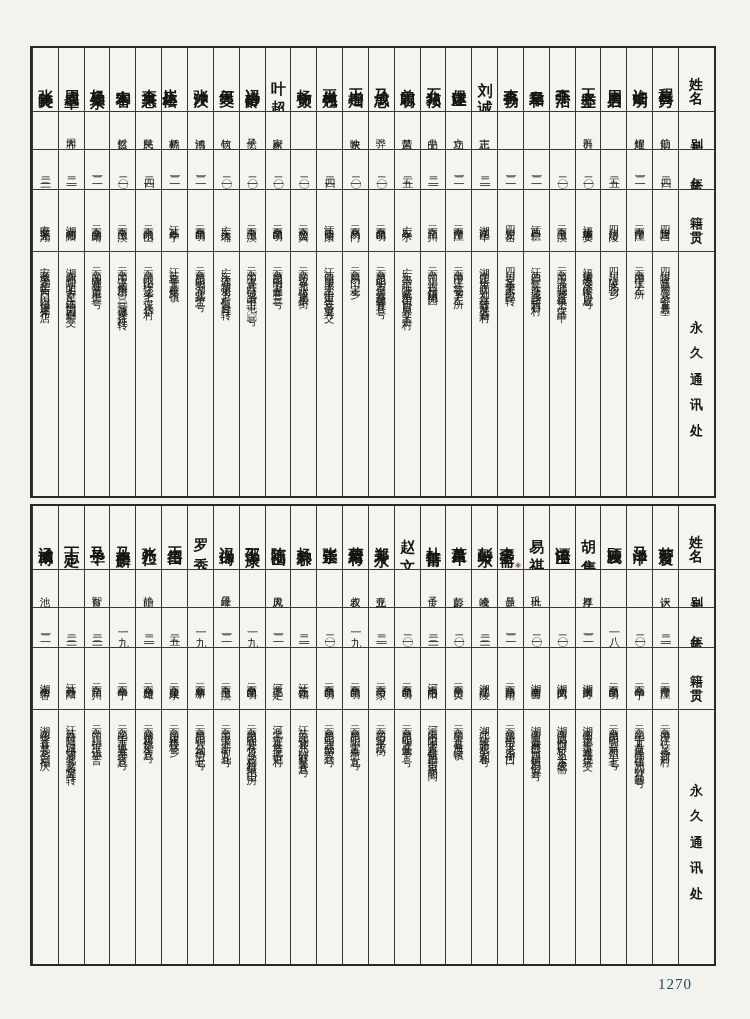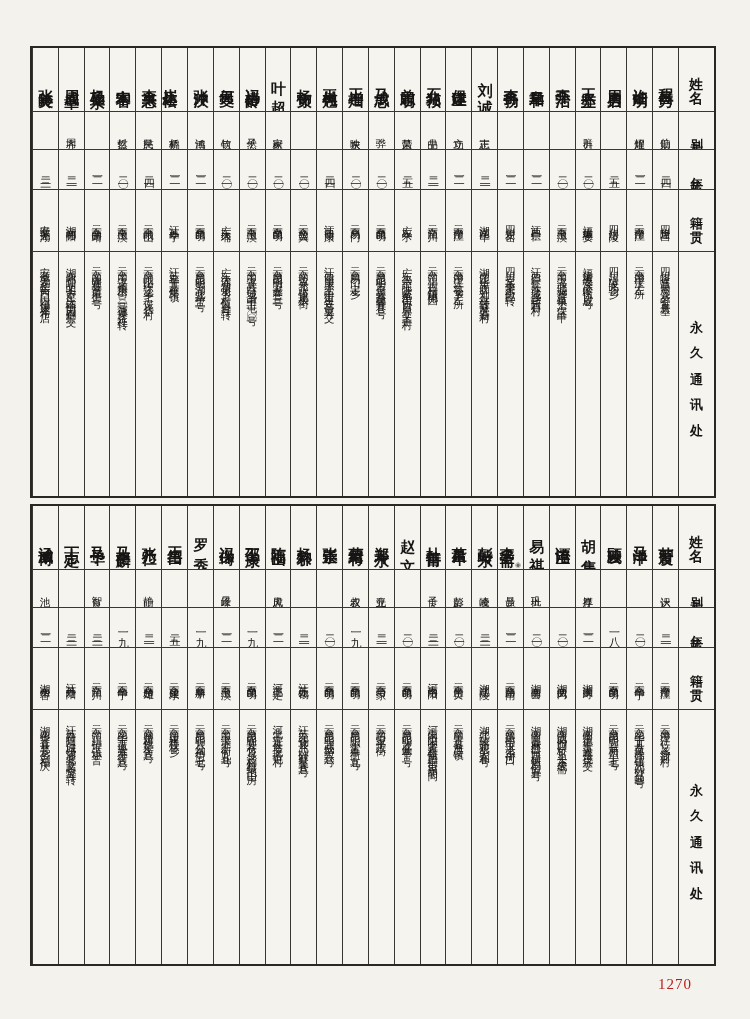--- a/index.html
+++ b/index.html
@@ -62,21 +62,21 @@
   .col.header .v{font-weight:bold;}
   .col.header .name .v{font-size:14px;letter-spacing:14px;}
   .col.header .alias .v{font-size:12.5px;letter-spacing:3px;}
   .col.header .age .v{font-size:12.5px;letter-spacing:3px;}
   .col.header .native .v{font-size:13px;letter-spacing:14px;}
   .col.header .addr{align-items:center;padding-top:0;}
   .col.header .addr .v{font-size:13px;letter-spacing:26px;}
   .page-number{
     position:absolute;right:58px;bottom:26px;
     font-family:"Liberation Serif",serif;
-    font-size:15px;color:#b91c1c;letter-spacing:1px;
+    font-size:15px;color:#0c4a6e;letter-spacing:1px;
   }
 </style>
 </head>
 <body>
 
 <div class="page">
   <div class="table-frame">
 
     <div class="half top" id="half-top">
       <div class="col header">

